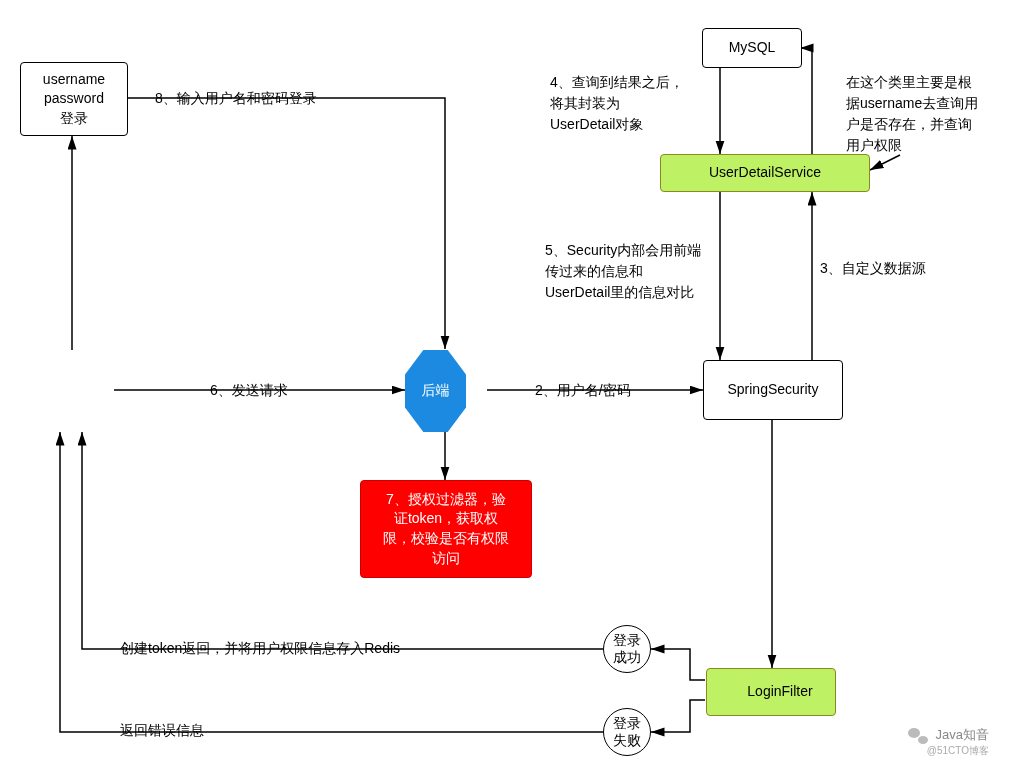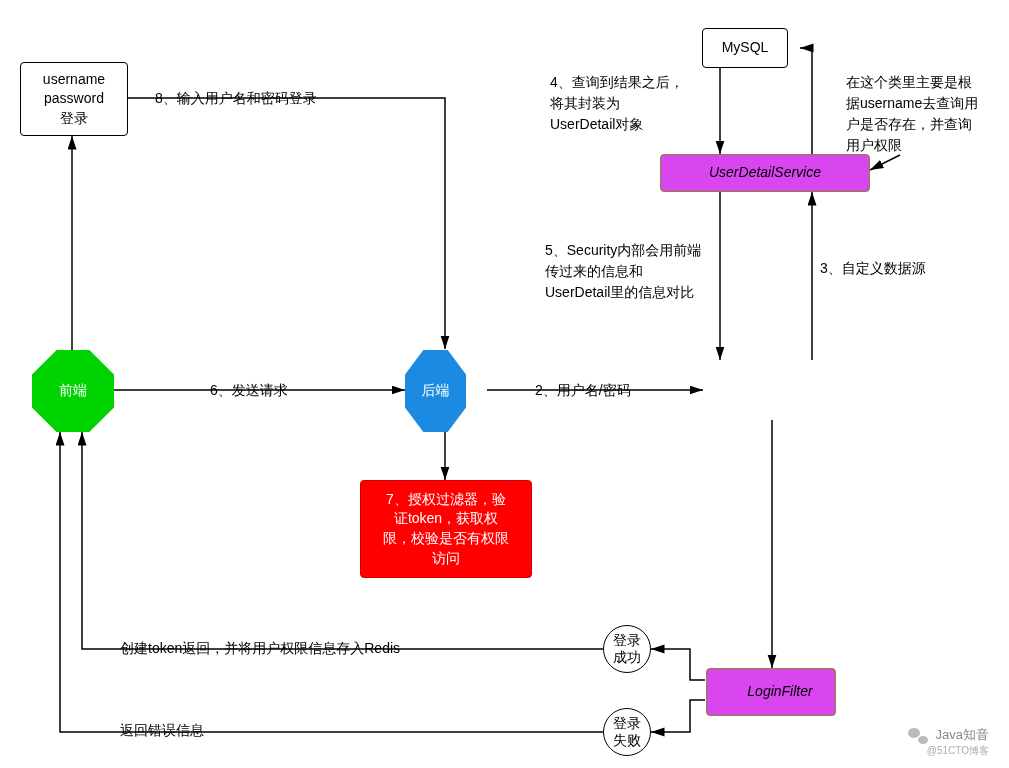--- a/index.html
+++ b/index.html
@@ -24,21 +24,21 @@
       background: #fff;
       border-radius: 4px;
       display: flex;
       align-items: center;
       justify-content: center;
       text-align: center;
       padding: 6px;
       white-space: pre-line;
       line-height: 1.4;
     }
-    .box.olive { background: #d946ef; border-color: #8a8a20; font-style: italic; }
+    .box.olive { background: #bef264; border-color: #8a8a20; }
     .box.red { background: #ff0000; color: #fff; border-color: #cc0000; }
     .octagon {
       position: absolute;
       display: flex;
       align-items: center;
       justify-content: center;
       text-align: center;
       color: #fff;
       clip-path: polygon(30% 0%, 70% 0%, 100% 30%, 100% 70%, 70% 100%, 30% 100%, 0% 70%, 0% 30%);
     }
@@ -134,32 +134,30 @@
 
     <path d="M603,649 L82,649 L82,432" fill="none" stroke="#000" stroke-width="1.5" marker-end="url(#ah)"></path>
 
     <path d="M603,732 L60,732 L60,432" fill="none" stroke="#000" stroke-width="1.5" marker-end="url(#ah)"></path>
   </svg>
 
   <div class="box" style="left:20px; top:62px; width:108px; height:74px;">username
 password
 登录</div>
 
-  <div class="octagon oct-green" style="left:32px; top:350px; width:82px; height:82px;">
-    <span>前端</span>
-  </div>
 
   <div class="octagon oct-blue" style="left:405px; top:350px; width:61px; height:82px;">
     <span>后端</span>
   </div>
 
-  <div class="box" style="left:702px; top:28px; width:86px; height:40px;">MySQL</div>
+  <div class="box" style="left:702px; top:28px; width:100px; height:40px;">MySQL</div>
 
   <div class="box olive" style="left:660px; top:154px; width:210px; height:38px;">UserDetailService</div>
 
+  <div class="box" style="left:703px; top:360px; width:140px; height:60px;">SpringSecurity</div>
 
   <div class="box olive" style="left:706px; top:668px; width:130px; height:48px;padding-left:24px;">LoginFilter</div>
 
   <div class="box red" style="left:360px; top:480px; width:172px; height:98px;">7、授权过滤器，验
 证token，获取权
 限，校验是否有权限
 访问</div>
 
   <div class="circle" style="left:603px; top:625px; width:48px; height:48px;">登录
 成功</div>

